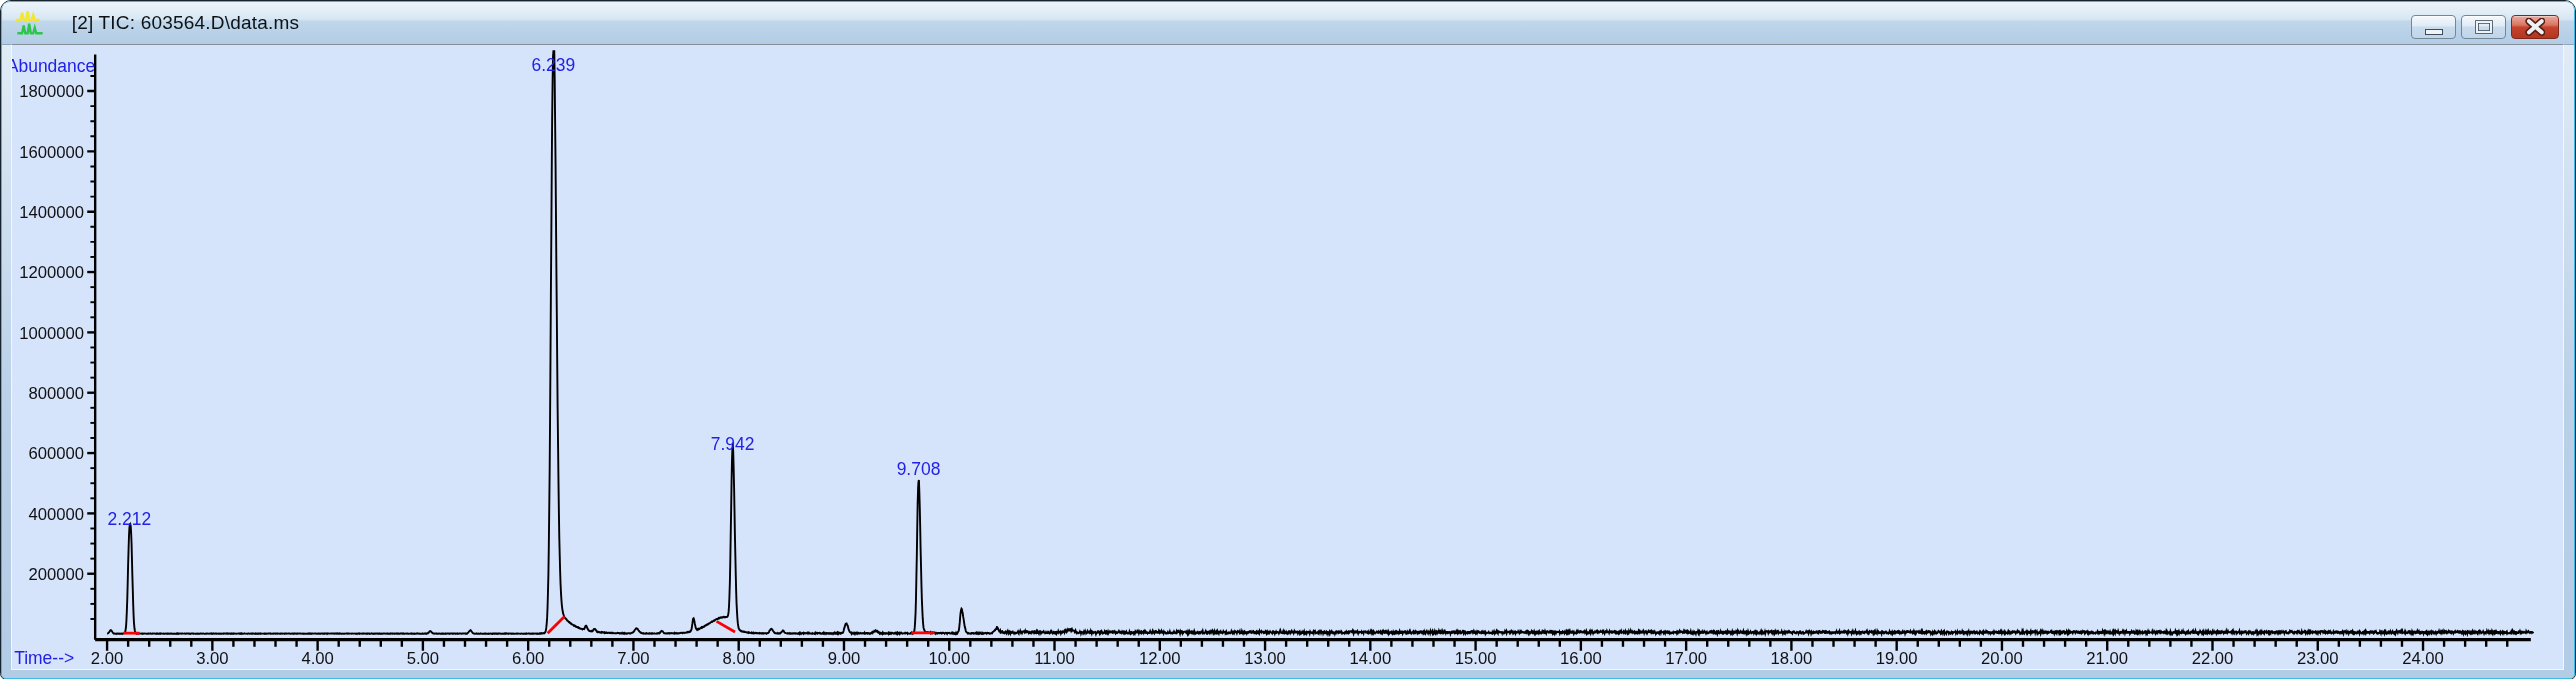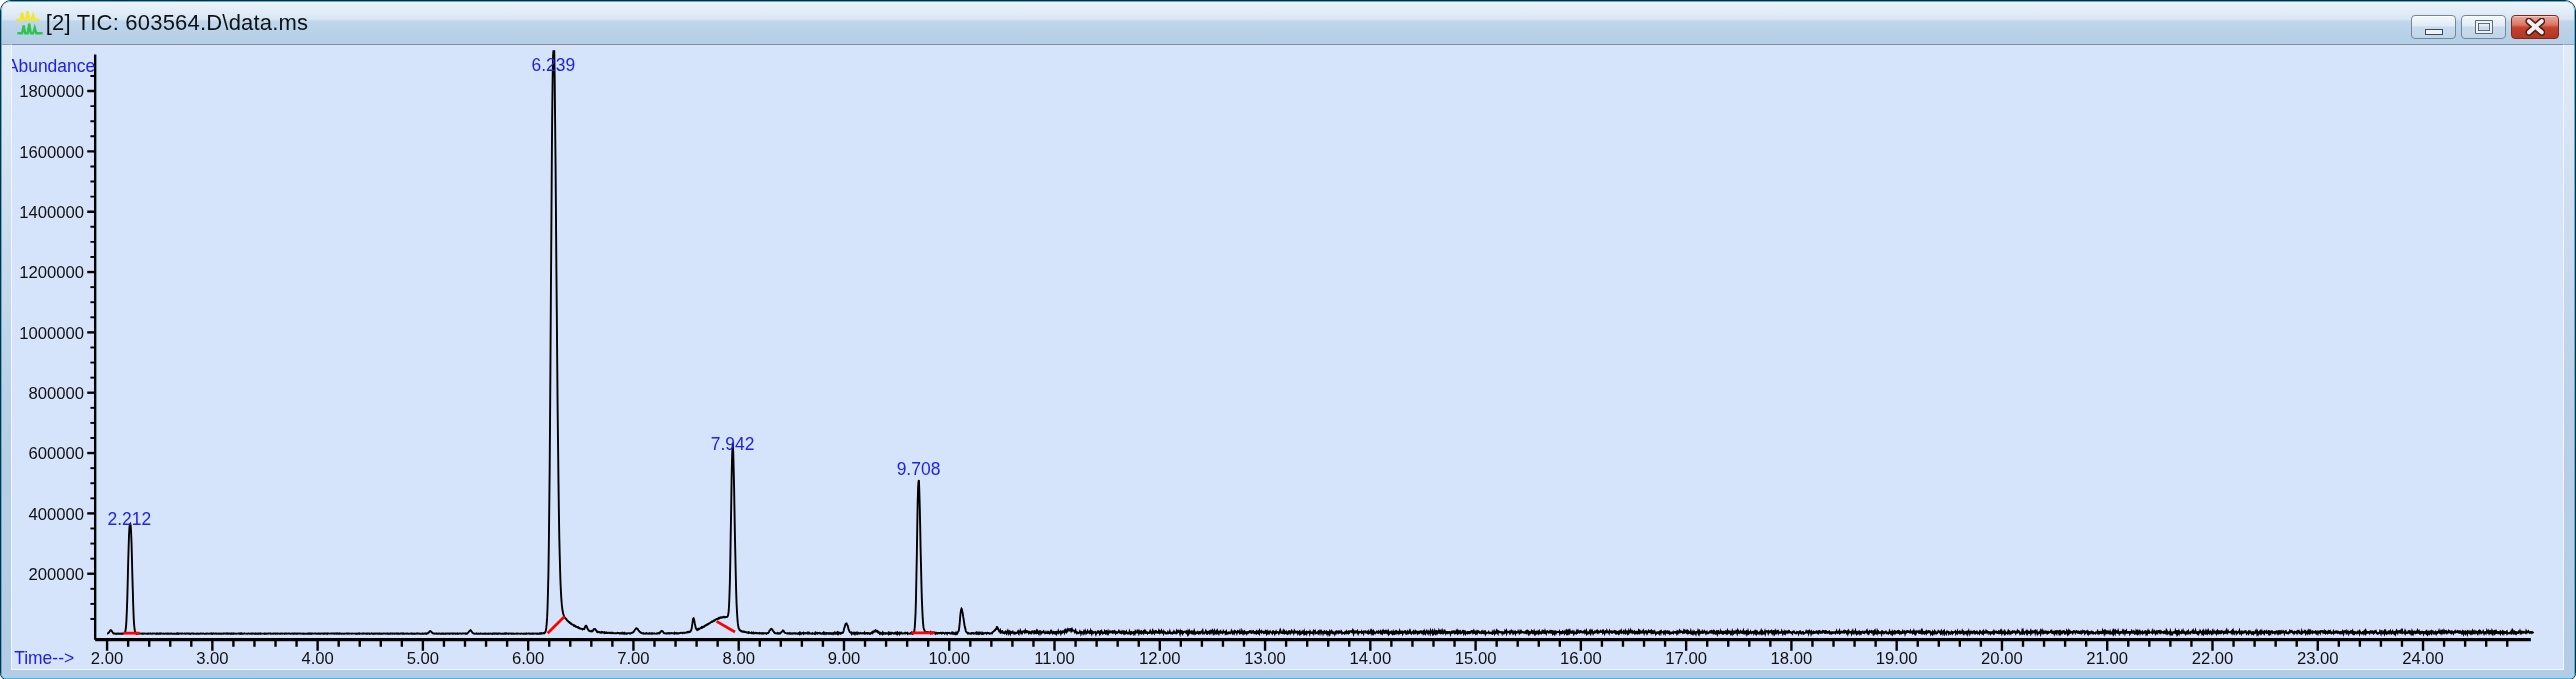--- a/index.html
+++ b/index.html
@@ -18,21 +18,21 @@
     pointer-events:none;
   }
   .titlebar{
     position:absolute;left:0;top:0;right:0;height:43px;
     background:linear-gradient(180deg,#eef5fb 0%,#d8e7f4 42%,#c0d6ea 48%,#b2cde6 100%);
     display:flex;align-items:center;
     border-bottom:0.8px solid #8fa6bc;
   }
   .app-icon{width:32px;height:30px;margin-left:12.7px;flex:0 0 auto;}
   .title-text{
-    margin-left:0;font-size:22px;color:#0d1217;letter-spacing:0.2px;
+    margin-left:26px;font-size:19px;color:#0d1217;letter-spacing:0.2px;
     white-space:nowrap;
   }
   .controls{position:absolute;right:16px;top:13.5px;display:flex;gap:4.8px;}
   .cbtn{
     width:45px;height:24.6px;box-sizing:border-box;border-radius:4px;
     border:0.8px solid #72869b;
     background:linear-gradient(180deg,#f4f9fd 0%,#e0ebf5 45%,#c9dcee 50%,#c1d5e8 100%);
     box-shadow:inset 0 0.8px 0 rgba(255,255,255,.85);
     display:flex;align-items:center;justify-content:center;position:relative;
   }

